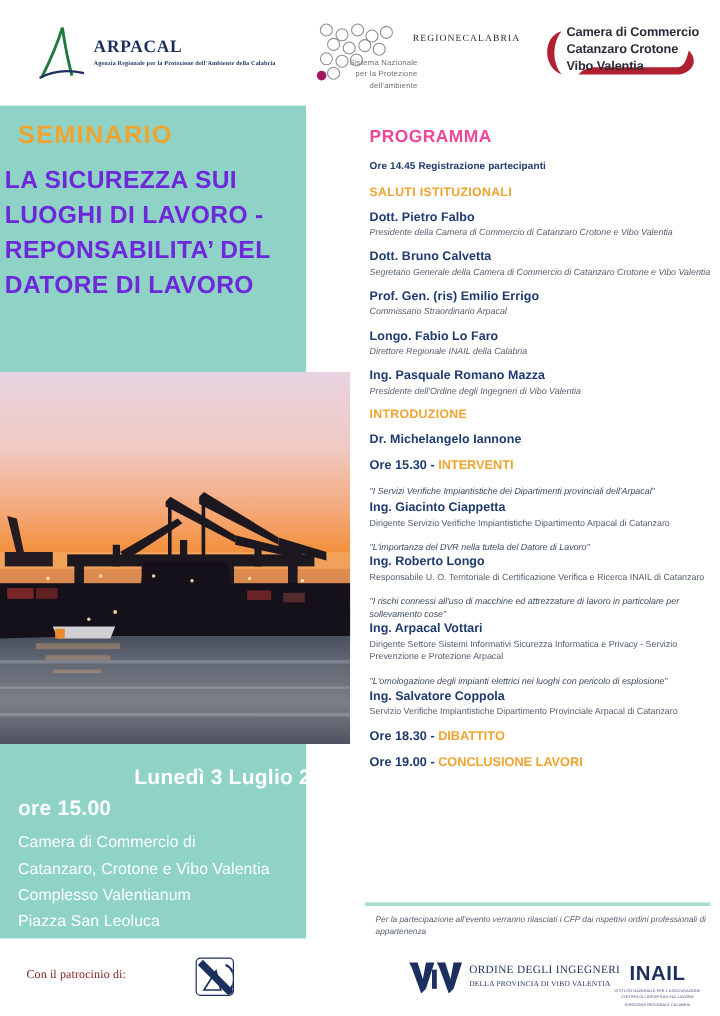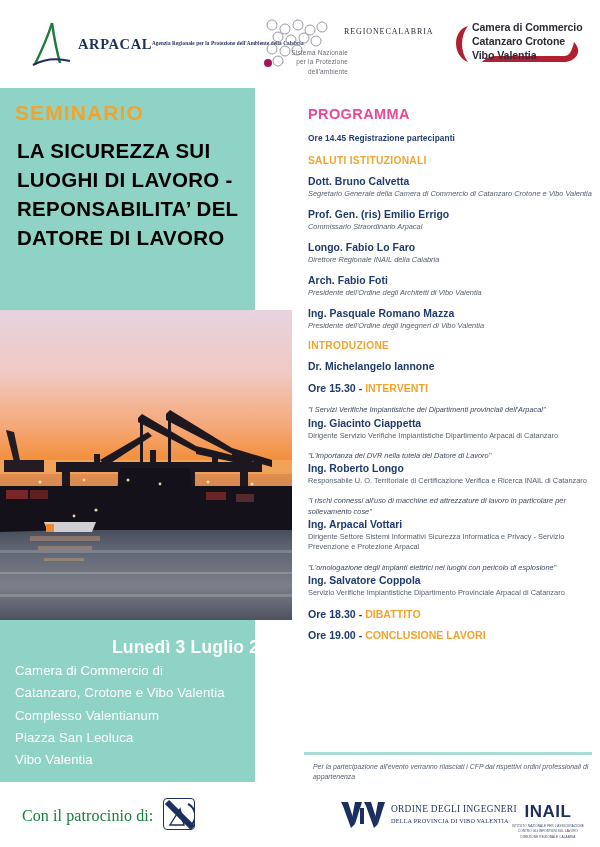--- a/index.html
+++ b/index.html
@@ -14,21 +14,21 @@
   
   .logo-bar {
     position: absolute; left: 0; top: 0; width: 600px; height: 88px;
     display: flex; align-items: center;
   }
   .logo { position: absolute; display: flex; align-items: center; }
 
   
   .logo-arpacal { left: 30px; top: 20px; }
   .arpacal-mark { width: 42px; height: 48px; margin-right: 6px; position: relative; }
-  .arpacal-txt { display: flex; flex-direction: row; }
+  .arpacal-txt { display: flex; flex-direction: column; }
   .arpacal-name {
     font-family: "Liberation Serif", serif; font-weight: bold;
     font-size: 14.5px; letter-spacing: 0.6px; color: #1c2f5e; line-height: 1;
   }
   .arpacal-sub {
     font-family: "Liberation Serif", serif; font-weight: bold;
     font-size: 5.2px; color: #1c2f5e; margin-top: 3px; letter-spacing: 0.1px;
   }
 
   
@@ -65,22 +65,22 @@
   .left-col {
     position: absolute; left: 0; top: 88px; width: 255px; height: 694px;
     background: #8fd3c7;
   }
   .seminario {
     position: absolute; left: 15px; top: 13px;
     font-size: 21px; font-weight: bold; color: #f0a430;
     letter-spacing: 1.1px;
   }
   .main-title {
-    position: absolute; left: 17px; top: 48px; width: 272px;
-    font-size: 20.5px; font-weight: bold; color: #000000;
+    position: absolute; left: 4px; top: 48px; width: 272px;
+    font-size: 20.5px; font-weight: bold; color: #6d28d9;
     line-height: 1.42; letter-spacing: 0.3px;
   }
   .photo {
     position: absolute; left: 0; top: 222px; width: 292px; height: 310px;
     overflow: hidden;
   }
   .photo svg { display: block; width: 292px; height: 310px; }
 
   .event-info { position: absolute; left: 15px; top: 546px; width: 274px; }
   .ev-date {
@@ -144,21 +144,21 @@
   .cfp-note {
     position: absolute; left: 313px; top: 762px; width: 278px;
     font-size: 6.9px; font-style: italic; color: #55606e; line-height: 1.45;
   }
 
   
   .footer { position: absolute; left: 0; top: 790px; width: 600px; height: 57px; }
   .patro-label {
     position: absolute; left: 22px; top: 17px;
     font-family: "Liberation Serif", serif;
-    font-size: 16px; color: #15803d; letter-spacing: 0.1px;
+    font-size: 10px; color: #7f1d1d; letter-spacing: 0.1px;
   }
   .foot-arch { position: absolute; left: 163px; top: 8px; display: flex; align-items: center; }
   .arch-mark {
     width: 32px; height: 32px; border: 1.6px solid #1c2f5e;
     border-radius: 4px; position: relative; overflow: hidden; background: #fff;
     margin-right: 6px; flex: none;
   }
   .arch-txt { font-size: 7.2px; color: #2b2b38; line-height: 1.45; }
   .foot-ing { position: absolute; left: 340px; top: 10px; display: flex; align-items: center; }
   .ing-mark {
@@ -332,48 +332,49 @@
         <g opacity="0.18" fill="#ffffff">
           <rect x="0" y="240" width="292" height="3"></rect>
           <rect x="0" y="262" width="292" height="2"></rect>
           <rect x="0" y="284" width="292" height="3"></rect>
         </g>
       </svg>
     </div>
 
     <div class="event-info">
       <div class="ev-date">Lunedì 3 Luglio 2023</div>
+      <div class="ev-time">ore 15.00</div>
       <div class="ev-venue-line">Camera di Commercio di</div>
       <div class="ev-venue-line">Catanzaro, Crotone e Vibo Valentia</div>
       <div class="ev-venue-line">Complesso Valentianum</div>
       <div class="ev-venue-line">Piazza San Leoluca</div>
       <div class="ev-venue-line">Vibo Valentia</div>
     </div>
   </div>
 
   <div class="right-col">
     <div class="prog-head">PROGRAMMA</div>
     <div class="ore-line">Ore 14.45  Registrazione partecipanti</div>
     <div class="sec-head">SALUTI ISTITUZIONALI</div>
 
     <div class="person">
+      <div class="p-name">Dott. Pietro Falbo</div>
+      <div class="p-role">Presidente della Camera di Commercio di Catanzaro Crotone e Vibo Valentia</div>
+    </div>
+    <div class="person">
       <div class="p-name">Dott. Bruno Calvetta</div>
       <div class="p-role">Segretario Generale della Camera di Commercio di Catanzaro Crotone e Vibo Valentia</div>
     </div>
     <div class="person">
       <div class="p-name">Prof. Gen. (ris) Emilio Errigo</div>
       <div class="p-role">Commissario Straordinario Arpacal</div>
     </div>
     <div class="person">
       <div class="p-name">Longo. Fabio Lo Faro</div>
       <div class="p-role">Direttore Regionale INAIL della Calabria</div>
-    </div>
-    <div class="person">
-      <div class="p-name">Arch. Fabio Foti</div>
-      <div class="p-role">Presidente dell'Ordine degli Architetti di Vibo Valentia</div>
     </div>
     <div class="person">
       <div class="p-name">Ing. Pasquale Romano Mazza</div>
       <div class="p-role">Presidente dell'Ordine degli Ingegneri di Vibo Valentia</div>
     </div>
 
     <div class="sec-head">INTRODUZIONE</div>
     <div class="person">
       <div class="p-name">Dr. Michelangelo Iannone</div>
     </div>

